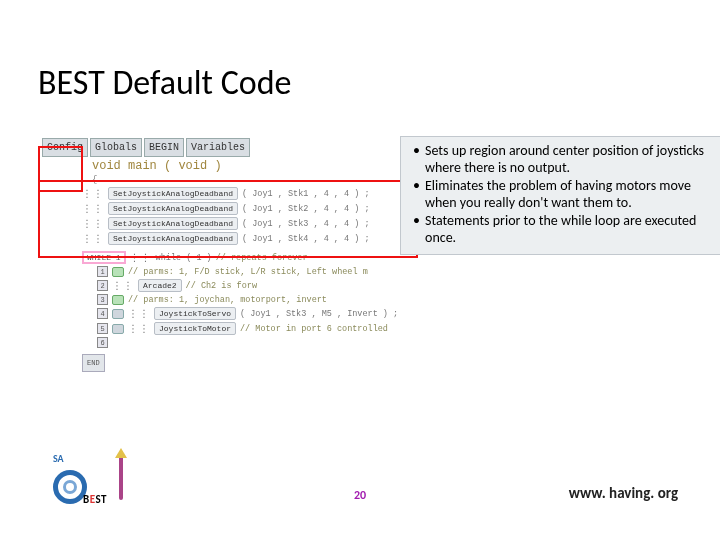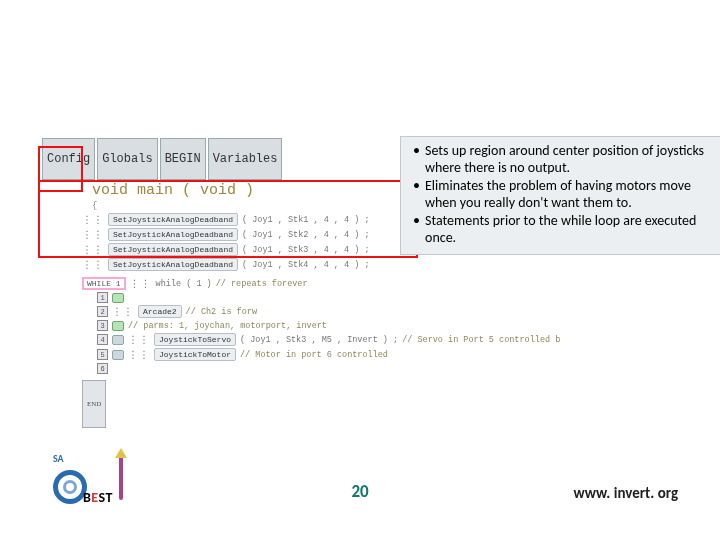--- a/index.html
+++ b/index.html
@@ -1,60 +1,61 @@
 <!DOCTYPE html>
 <html><head>
 <meta charset="utf-8">
 <style>
   * { box-sizing: border-box; margin: 0; padding: 0; }
   html, body { width: 720px; height: 540px; font-family: Calibri, Arial, sans-serif; background: #fff; color: #000; }
   .slide { position: relative; width: 720px; height: 540px; }
   .title { position: absolute; top: 62px; left: 38px; font-size: 34px; font-weight: 400; font-family: Calibri, Arial, sans-serif; }
   .code-area { position: absolute; top: 138px; left: 42px; width: 620px; font-family: "Courier New", monospace; font-size: 9px; color: #555; }
   .tabs { display: flex; gap: 2px; margin-bottom: 2px; }
-  .tab { background: #d9dee3; border: 1px solid #9aa; padding: 13px 4px; font-size: 12px; color: #333; }
-  .main-decl { color: #a0863e; margin: 2px 0 2px 50px; font-size: 15px; }
+  .tab { background: #d9dee3; border: 1px solid #9aa; padding: 3px 4px; font-size: 10px; color: #333; }
+  .main-decl { color: #a0863e; margin: 2px 0 2px 50px; font-size: 12px; }
   .brace { color: #888; margin-left: 50px; }
   .blockline { display: flex; align-items: center; gap: 4px; margin: 2px 0 2px 40px; }
   .num { width: 11px; height: 11px; background: #e6e6ee; border: 1px solid #888; font-size: 7px; display: inline-flex; align-items: center; justify-content: center; }
   .dots { color: #777; font-size: 10px; letter-spacing: 1px; }
   .fnchip { background: #eceff2; border: 1px solid #b8bec6; padding: 1px 4px; font-size: 8px; color: #333; border-radius: 2px; text-align: center; }
   .args { color: #777; font-size: 8.5px; }
   .comment { color: #8a8a5a; font-size: 8.5px; }
   .hl-box { position: absolute; border: 2px solid #e11; pointer-events: none; }
   .hl1 { top: 146px; left: 38px; width: 45px; height: 46px; }
   .hl2 { top: 180px; left: 38px; width: 380px; height: 78px; }
   .while-box { border: 2px solid #f9a8d4; padding: 0 3px; font-size: 8px; }
   .icon { width: 12px; height: 10px; background: #cfd6dd; border: 1px solid #8aa; border-radius: 2px; display: inline-block; }
   .icon.green { background: #b8e2b8; border-color: #6a6; }
-  .end-chip { background: #e2e6ea; border: 1px solid #aab; font-size: 7px; padding: 19px 4px; margin: 4px 0 0 40px; display: inline-block; font-family: Liberation Serif, serif; }
+  .end-chip { background: #e2e6ea; border: 1px solid #aab; font-size: 7px; padding: 4px 4px; margin: 4px 0 0 40px; display: inline-block; }
 
   .callout { position: absolute; top: 136px; left: 400px; width: 346px; background: #eceff1; border: 1px solid #c2c8ce; padding: 6px 20px 6px 8px; font-size: 14px; line-height: 1.18; }
   .callout ul { list-style: none; }
   .callout li { position: relative; padding-left: 16px; margin: 0 0 2px 0; }
   .callout li::before { content: "•"; position: absolute; left: 4px; top: 0; }
 
   .footer { position: absolute; bottom: 30px; left: 0; width: 720px; height: 60px; }
   .logo { position: absolute; left: 53px; bottom: 0; width: 90px; height: 60px; }
-  .pagenum { position: absolute; left: 50%; transform: translateX(-50%); bottom: 8px; font-size: 17px; font-weight: 700; color: #0f766e; }
+  .pagenum { position: absolute; left: 50%; transform: translateX(-50%); bottom: 8px; font-size: 12px; font-weight: 700; color: #a21caf; }
   .url { position: absolute; right: 42px; bottom: 8px; font-size: 15px; font-weight: 700; color: #222; }
 
   
   .logo .gear { position:absolute; left:0; bottom:6px; width:34px; height:34px; border:5px solid #2a6bb0; border-radius:50%; }
   .logo .gear::after { content:""; position:absolute; inset:5px; border:3px solid #7aa7d6; border-radius:50%; }
-  .logo .txt { position:absolute; left:30px; bottom:4px; font-size:14px; font-weight:800; color:#000; letter-spacing:0.5px;text-align:center; }
+  .logo .txt { position:absolute; left:30px; bottom:4px; font-size:11px; font-weight:800; color:#000; letter-spacing:0.5px;text-align:center; }
   .logo .txt .e { color:#d33; }
   .logo .rocket { position:absolute; left:66px; bottom:10px; width:4px; height:44px; background:#a48; border-radius:2px; }
   .logo .rocket::before { content:""; position:absolute; top:-8px; left:-4px; border-left:6px solid transparent; border-right:6px solid transparent; border-bottom:10px solid #e3c14a; }
   .logo .sa { position:absolute; left:0; top:2px; font-size:10px; font-weight:800; color:#2a6bb0; }
 </style>
 </head>
 <body>
 
 <div class="slide">
+  <div class="title">BEST Default Code</div>
 
   <div class="code-area">
     <div class="tabs">
       <span class="tab">Config</span>
       <span class="tab">Globals</span>
       <span class="tab">BEGIN</span>
       <span class="tab">Variables</span>
     </div>
     <div class="main-decl">void main ( void )</div>
     <div class="brace">{</div>
@@ -83,39 +84,39 @@
     <div class="blockline" style="margin-top:6px;">
       <span class="while-box">WHILE 1</span>
       <span class="dots">⋮⋮</span>
       <span class="args">while ( 1 ) </span>
       <span class="comment">// repeats forever</span>
     </div>
 
     <div class="blockline" style="margin-left:55px;">
       <span class="num">1</span>
       <span class="icon green"></span>
+      <span class="comment">// parms: 1, F/D stick, L/R stick,  Left wheel m</span>
     </div>
     <div class="blockline" style="margin-left:55px;">
       <span class="num">2</span>
       <span class="dots">⋮⋮</span>
       <span class="fnchip">Arcade2</span>
       <span class="comment">// Ch2 is forw</span>
     </div>
     <div class="blockline" style="margin-left:55px;">
       <span class="num">3</span>
       <span class="icon green"></span>
       <span class="comment">// parms: 1, joychan, motorport, invert</span>
     </div>
     <div class="blockline" style="margin-left:55px;">
       <span class="num">4</span>
       <span class="icon"></span>
       <span class="dots">⋮⋮</span>
       <span class="fnchip">JoystickToServo</span>
       <span class="args">( Joy1 , Stk3 , M5 , Invert ) ;</span>
-      <span class="comment">// Servo in Port 5 controlled b</span>
     </div>
     <div class="blockline" style="margin-left:55px;">
       <span class="num">5</span>
       <span class="icon"></span>
       <span class="dots">⋮⋮</span>
       <span class="fnchip">JoystickToMotor</span>
       <span class="comment">// Motor in port 6 controlled</span>
     </div>
     <div class="blockline" style="margin-left:55px;">
       <span class="num">6</span>
@@ -137,15 +138,15 @@
   <div class="footer">
     <div class="logo">
       <div class="sa">SA</div>
       <div class="gear"></div>
       <div class="rocket"></div>
       <div class="txt">
         <span>B</span><span class="e">E</span><span>ST</span>
       </div>
     </div>
     <div class="pagenum">20</div>
-    <div class="url">www. invert. org</div>
+    <div class="url">www. having. org</div>
   </div>
 </div>
 
 </body></html>

